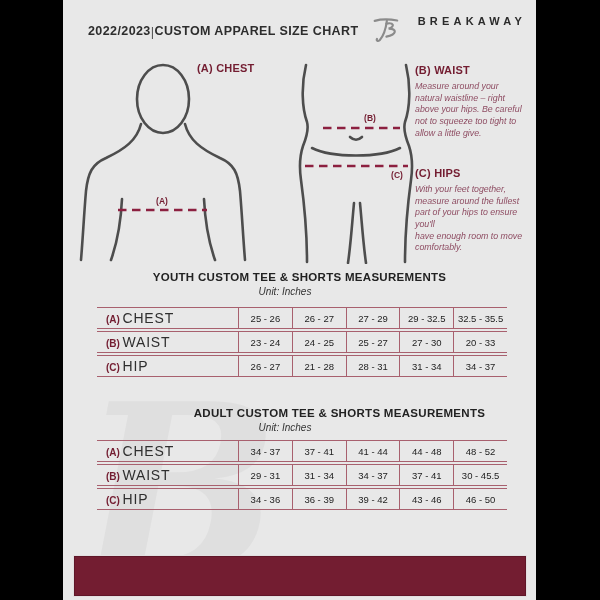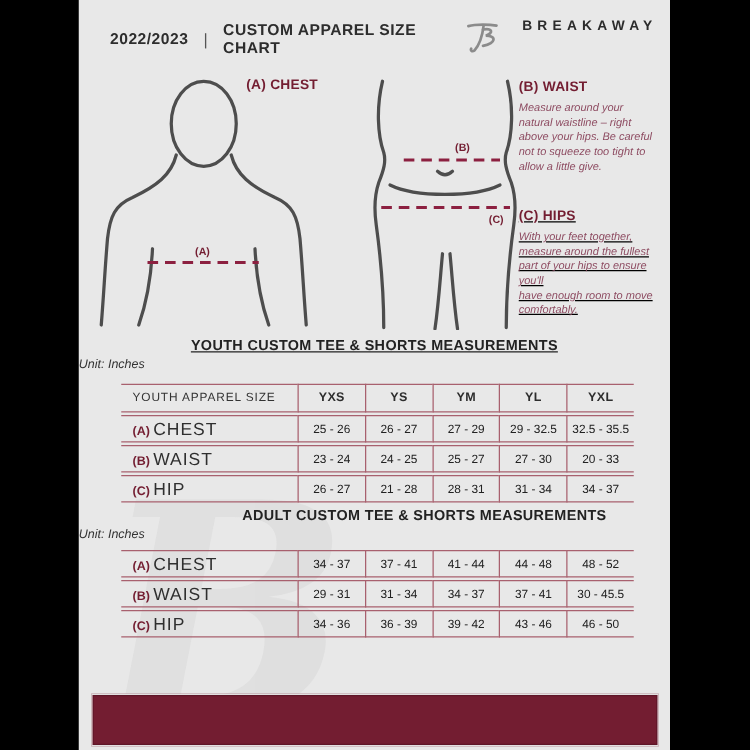--- a/index.html
+++ b/index.html
@@ -19,51 +19,51 @@
     position:absolute; left:18px; top:372px; z-index:0;
     font-family:"DejaVu Serif", serif; font-style:italic; font-weight:bold;
     font-size:235px; line-height:1; color:#dadada; opacity:.6;
   }
 
   
   .header-row {
     position:absolute; left:25px; right:10px; top:16px; height:30px; z-index:1;
     display:flex; align-items:center; justify-content:space-between;
   }
-  .doc-title { display:flex; align-items:center; gap:12px;
+  .doc-title { display:flex; align-items:center; gap:0;
     font-size:12.5px; font-weight:bold; letter-spacing:.4px; color:#2d2d2d; }
   .doc-title .divider { font-weight:normal; color:#555; font-size:13px; }
   .brand { display:flex; align-items:flex-start; gap:19px; }
   .brand-name { font-size:11px; font-weight:bold; letter-spacing:4.2px; color:#2b2b2b; }
 
   
   .instr { position:absolute; z-index:1; }
   .instr h3 { margin:0 0 5px 0; font-size:11px; font-weight:bold;
     color:#731d31; letter-spacing:.2px; }
   .instr p { margin:0; font-size:8.8px; font-style:italic; line-height:1.33;
     color:#8e4c62; white-space:pre-line; }
   #chest-block { left:134px; top:62px; width:104px; }
   #waist-block { left:352px; top:64px; width:112px; }
-  #hips-block  { left:352px; top:167px; width:114px;text-decoration:underline; }
+  #hips-block  { left:352px; top:167px; width:114px; }
 
   
   .fig { position:absolute; z-index:1; }
   #torso-fig { left:15px; top:52px; }
   #legs-fig  { left:233px; top:58px; }
   .fig path, .fig ellipse { fill:none; stroke:#4d4d4d; stroke-width:2.6; stroke-linecap:round; }
   .fig .dash { stroke:#8c2040; stroke-width:2.4; stroke-dasharray:8.5 5.5; }
   .fig text { font-family:"Liberation Sans",sans-serif; font-size:8.5px;
     font-weight:bold; fill:#731d31; }
 
   
   .section-title { position:absolute; left:0; width:473px; text-align:center; z-index:1;
     font-size:11.5px; font-weight:bold; letter-spacing:.3px; color:#222; }
-  .section-unit { position:absolute; left:0; width:420px; z-index:1;
-    font-size:10px; font-style:italic; color:#333; }
-  #youth-title { top:271px;text-decoration:underline; }  #youth-unit { top:286px; }
+  .section-unit { position:absolute; left:0; width:420px; text-align:center; z-index:1;
+    font-size:10px; font-style:italic; color:#333;padding-left:12px; }
+  #youth-title { top:271px; }  #youth-unit { top:286px; }
   #adult-title { top:407px;padding-left:40px; }  #adult-unit { top:422px; }
 
   
   .size-table { position:absolute; left:34px; width:410px; z-index:1;
     border-collapse:separate; border-spacing:0 2px; table-layout:fixed; }
   #youth-table { top:305px; }
   #adult-table { top:438px; }
   .size-table th, .size-table td {
     border-top:1px solid #a8606e; border-bottom:1px solid #a8606e;
     height:20px; font-size:9.5px; color:#222; padding:0 2px; text-align:center;
@@ -148,28 +148,20 @@
     <h3>(C) HIPS</h3>
     <p>With your feet together, measure around the fullest part of your hips to ensure you'll
 have enough room to move comfortably.</p>
   </div>
 
   <div class="section-title" id="youth-title">YOUTH CUSTOM TEE &amp; SHORTS MEASUREMENTS</div>
   <div class="section-unit" id="youth-unit">Unit: Inches</div>
 
   <table class="size-table" id="youth-table">
     <tbody>
-        <tr>
-      <th>YOUTH APPAREL SIZE</th>
-      <th>YXS</th>
-      <th>YS</th>
-      <th>YM</th>
-      <th>YL</th>
-      <th>YXL</th>
-    </tr>
     <tr>
       <td><span class="rl-prefix">(A)</span> <span class="rl-name">CHEST</span></td>
       <td>25 - 26</td>
       <td>26 - 27</td>
       <td>27 - 29</td>
       <td>29 - 32.5</td>
       <td>32.5 - 35.5</td>
     </tr>
     <tr>
       <td><span class="rl-prefix">(B)</span> <span class="rl-name">WAIST</span></td>

